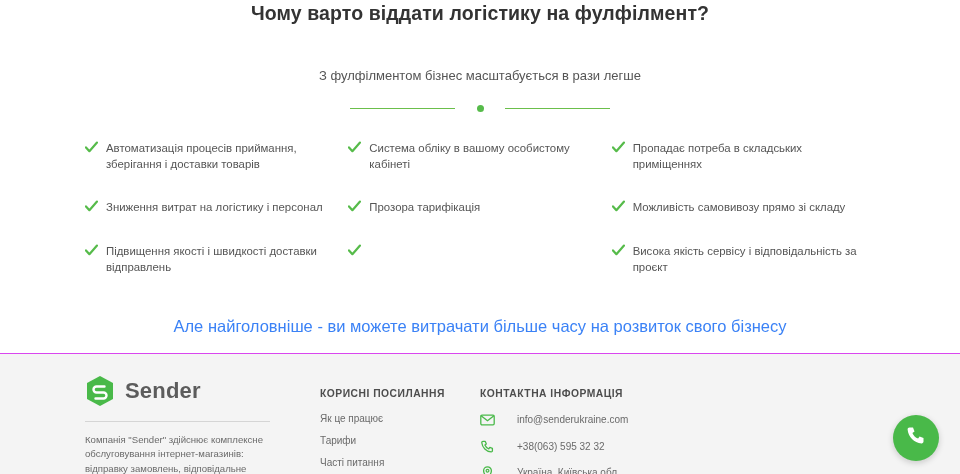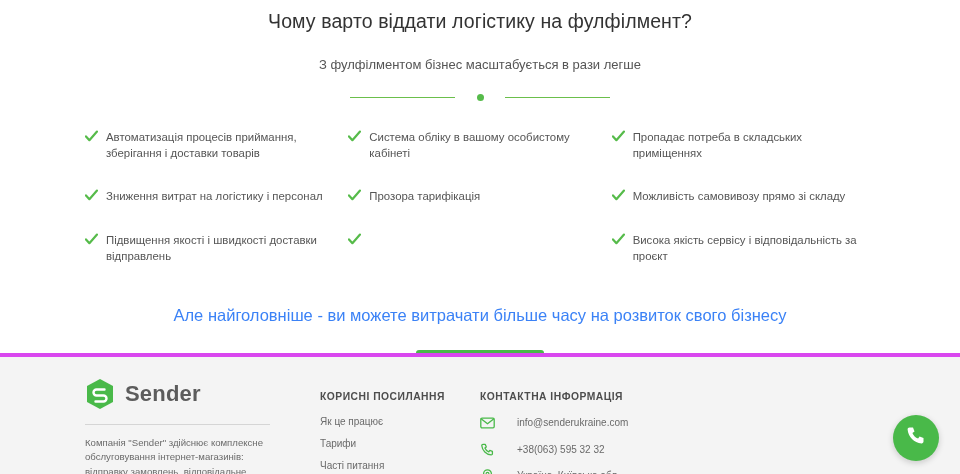--- a/index.html
+++ b/index.html
@@ -10,27 +10,26 @@
     background: #ffffff;
     font-family: "Liberation Sans", sans-serif;
     color: #4a4a4a;
   }
   .page { width: 960px; height: 474px; position: relative; background: #fff; }
 
   
   .hero { padding-top: 2px; text-align: center; }
   .hero-title {
     font-size: 19.5px;
-    font-weight: normal;
+    font-weight: bold;
     color: #333333;
     letter-spacing: 0.1px;
-    margin-top: 8px;
   }
   .hero-sub {
-    margin-top: 24px;
+    margin-top: 43px;
     font-size: 13px;
     color: #555555;
   }
   .divider {
     margin: 21px auto 0 auto;
     width: 260px;
     height: 10px;
     position: relative;
   }
   .divider .line {
@@ -99,21 +98,21 @@
     cursor: pointer;
     font-family: "Liberation Sans", sans-serif;
   }
 
   
   .footer {
     position: absolute;
     left: 0; right: 0; bottom: 0;
     height: 121px;
     background: #f4f4f4;
-    border-top: 4px solid #d946ef;
+    border-top: 1px solid #d946ef;
   }
   .footer-inner {
     width: 790px;
     margin: 0 auto;
     padding-top: 21px;
     display: flex;
   }
   .col-brand { width: 235px; }
   .brand-row { display: flex; align-items: center; }
   .logo-mark {

